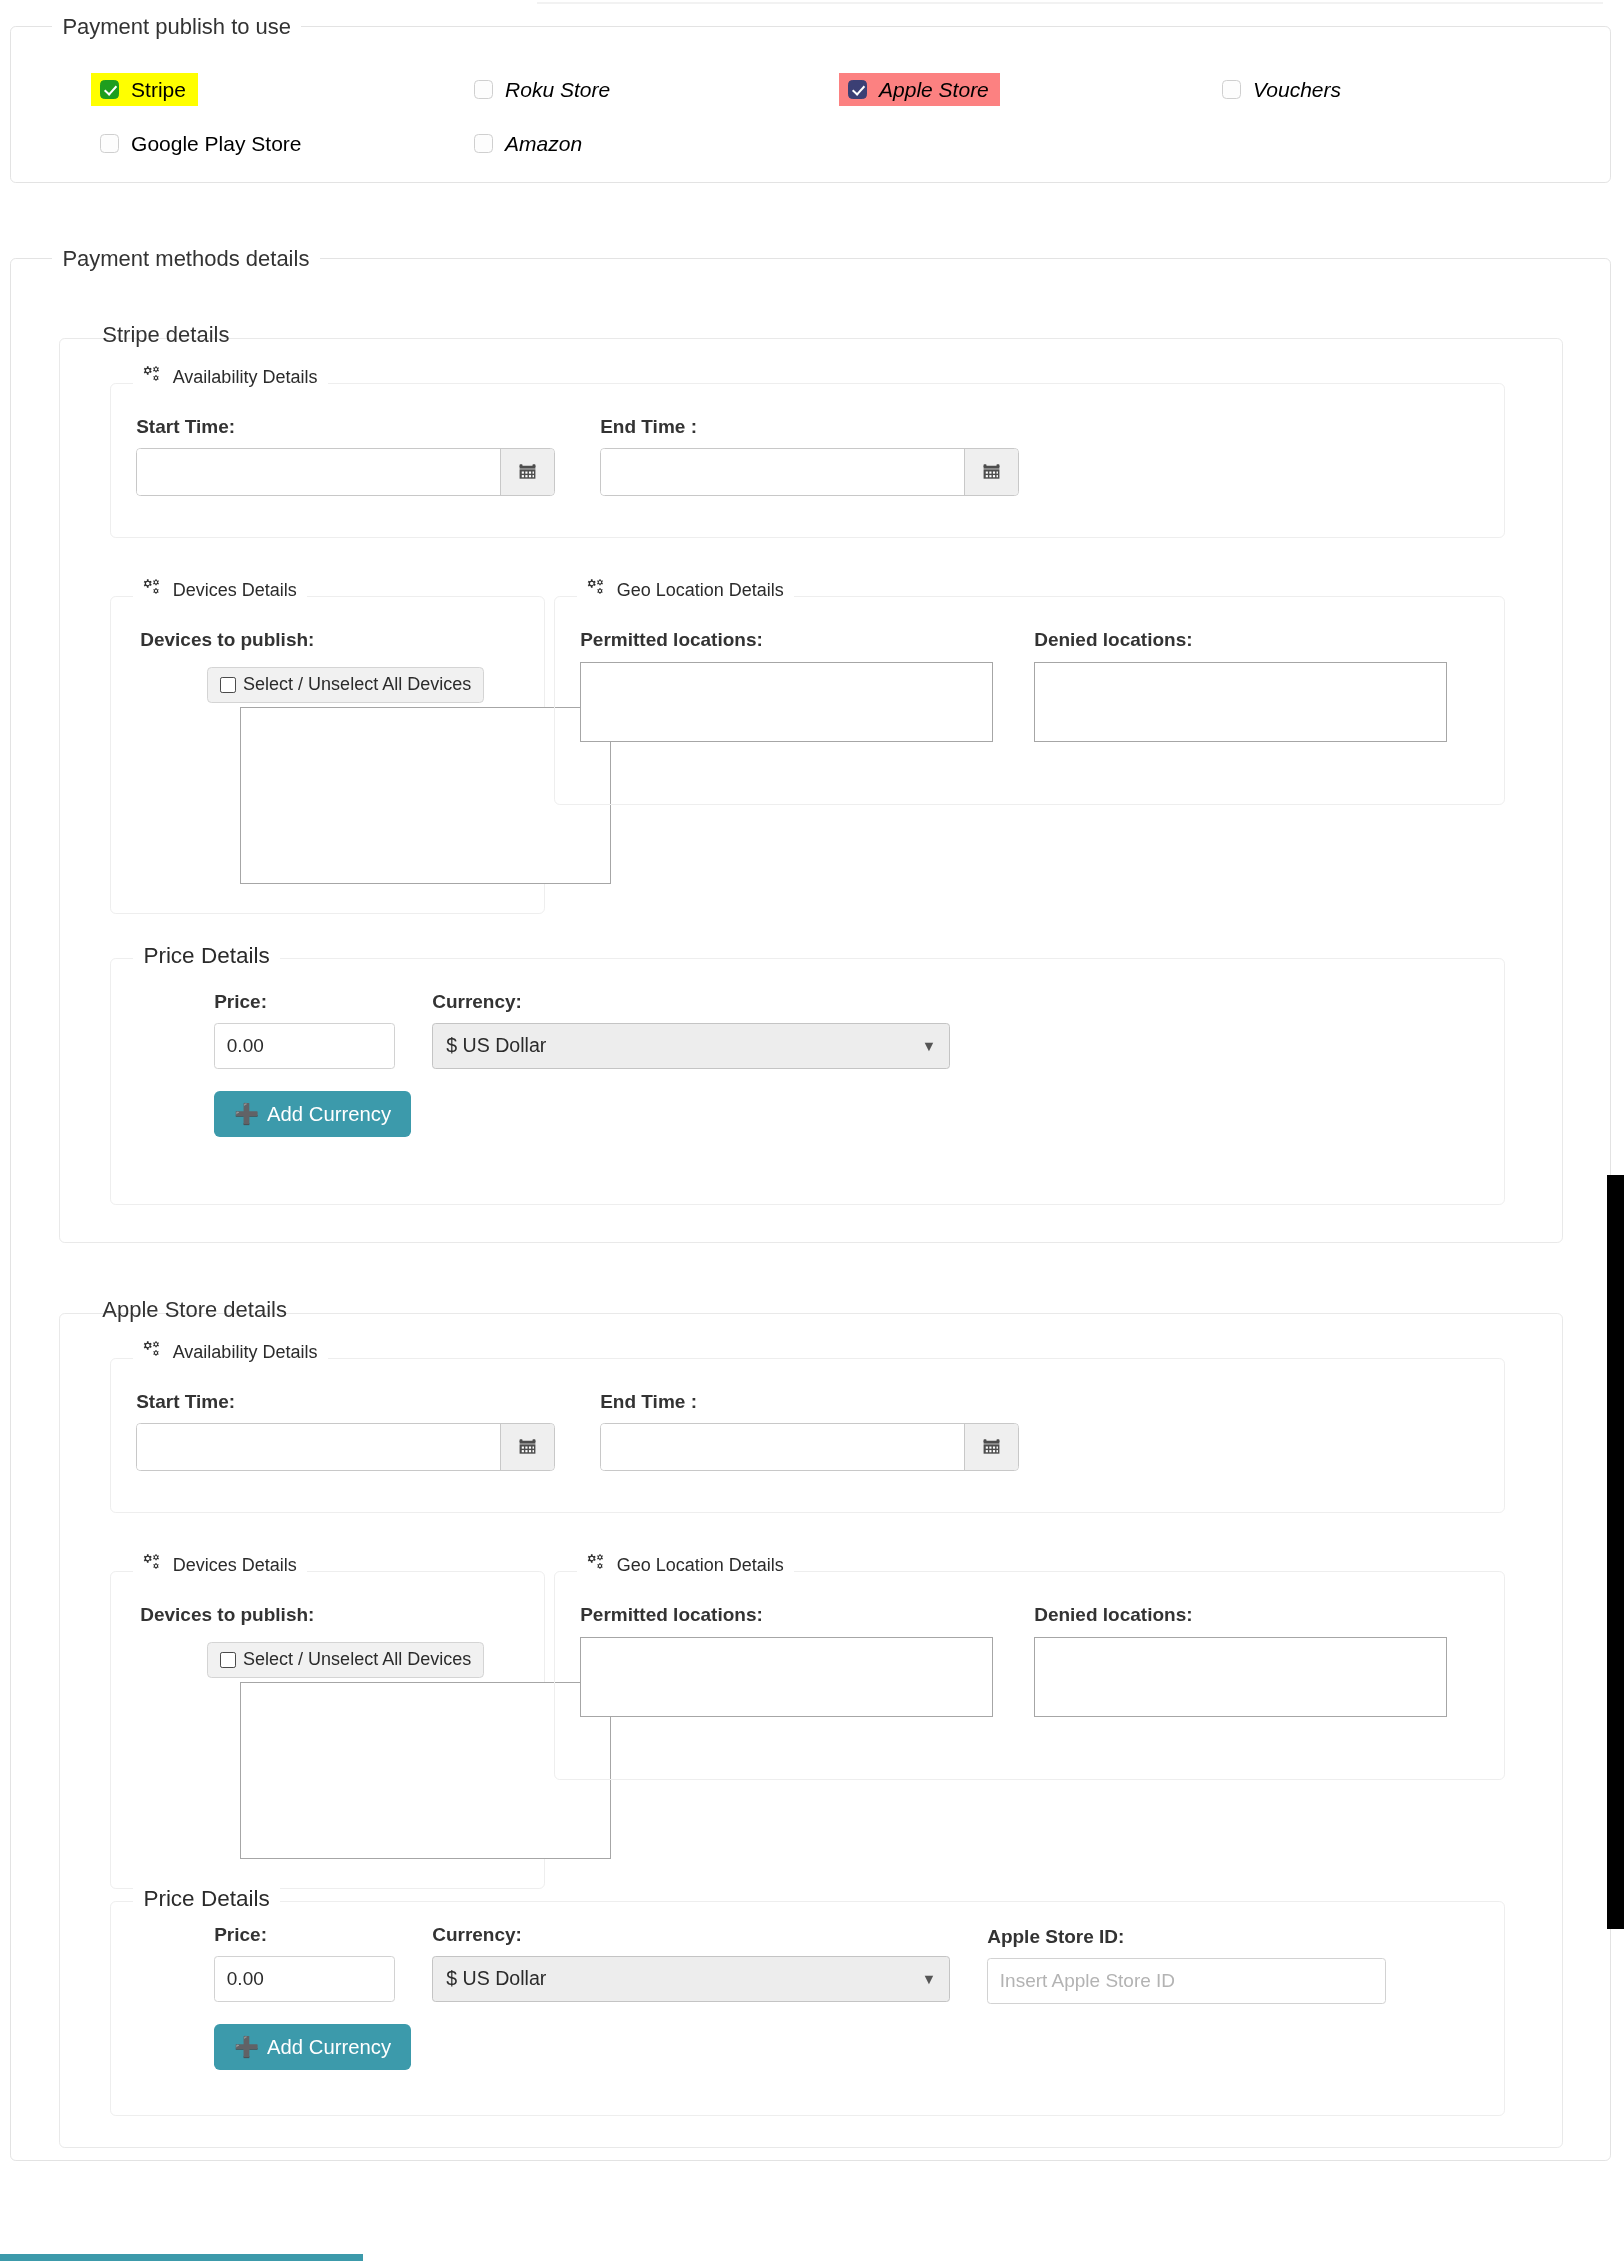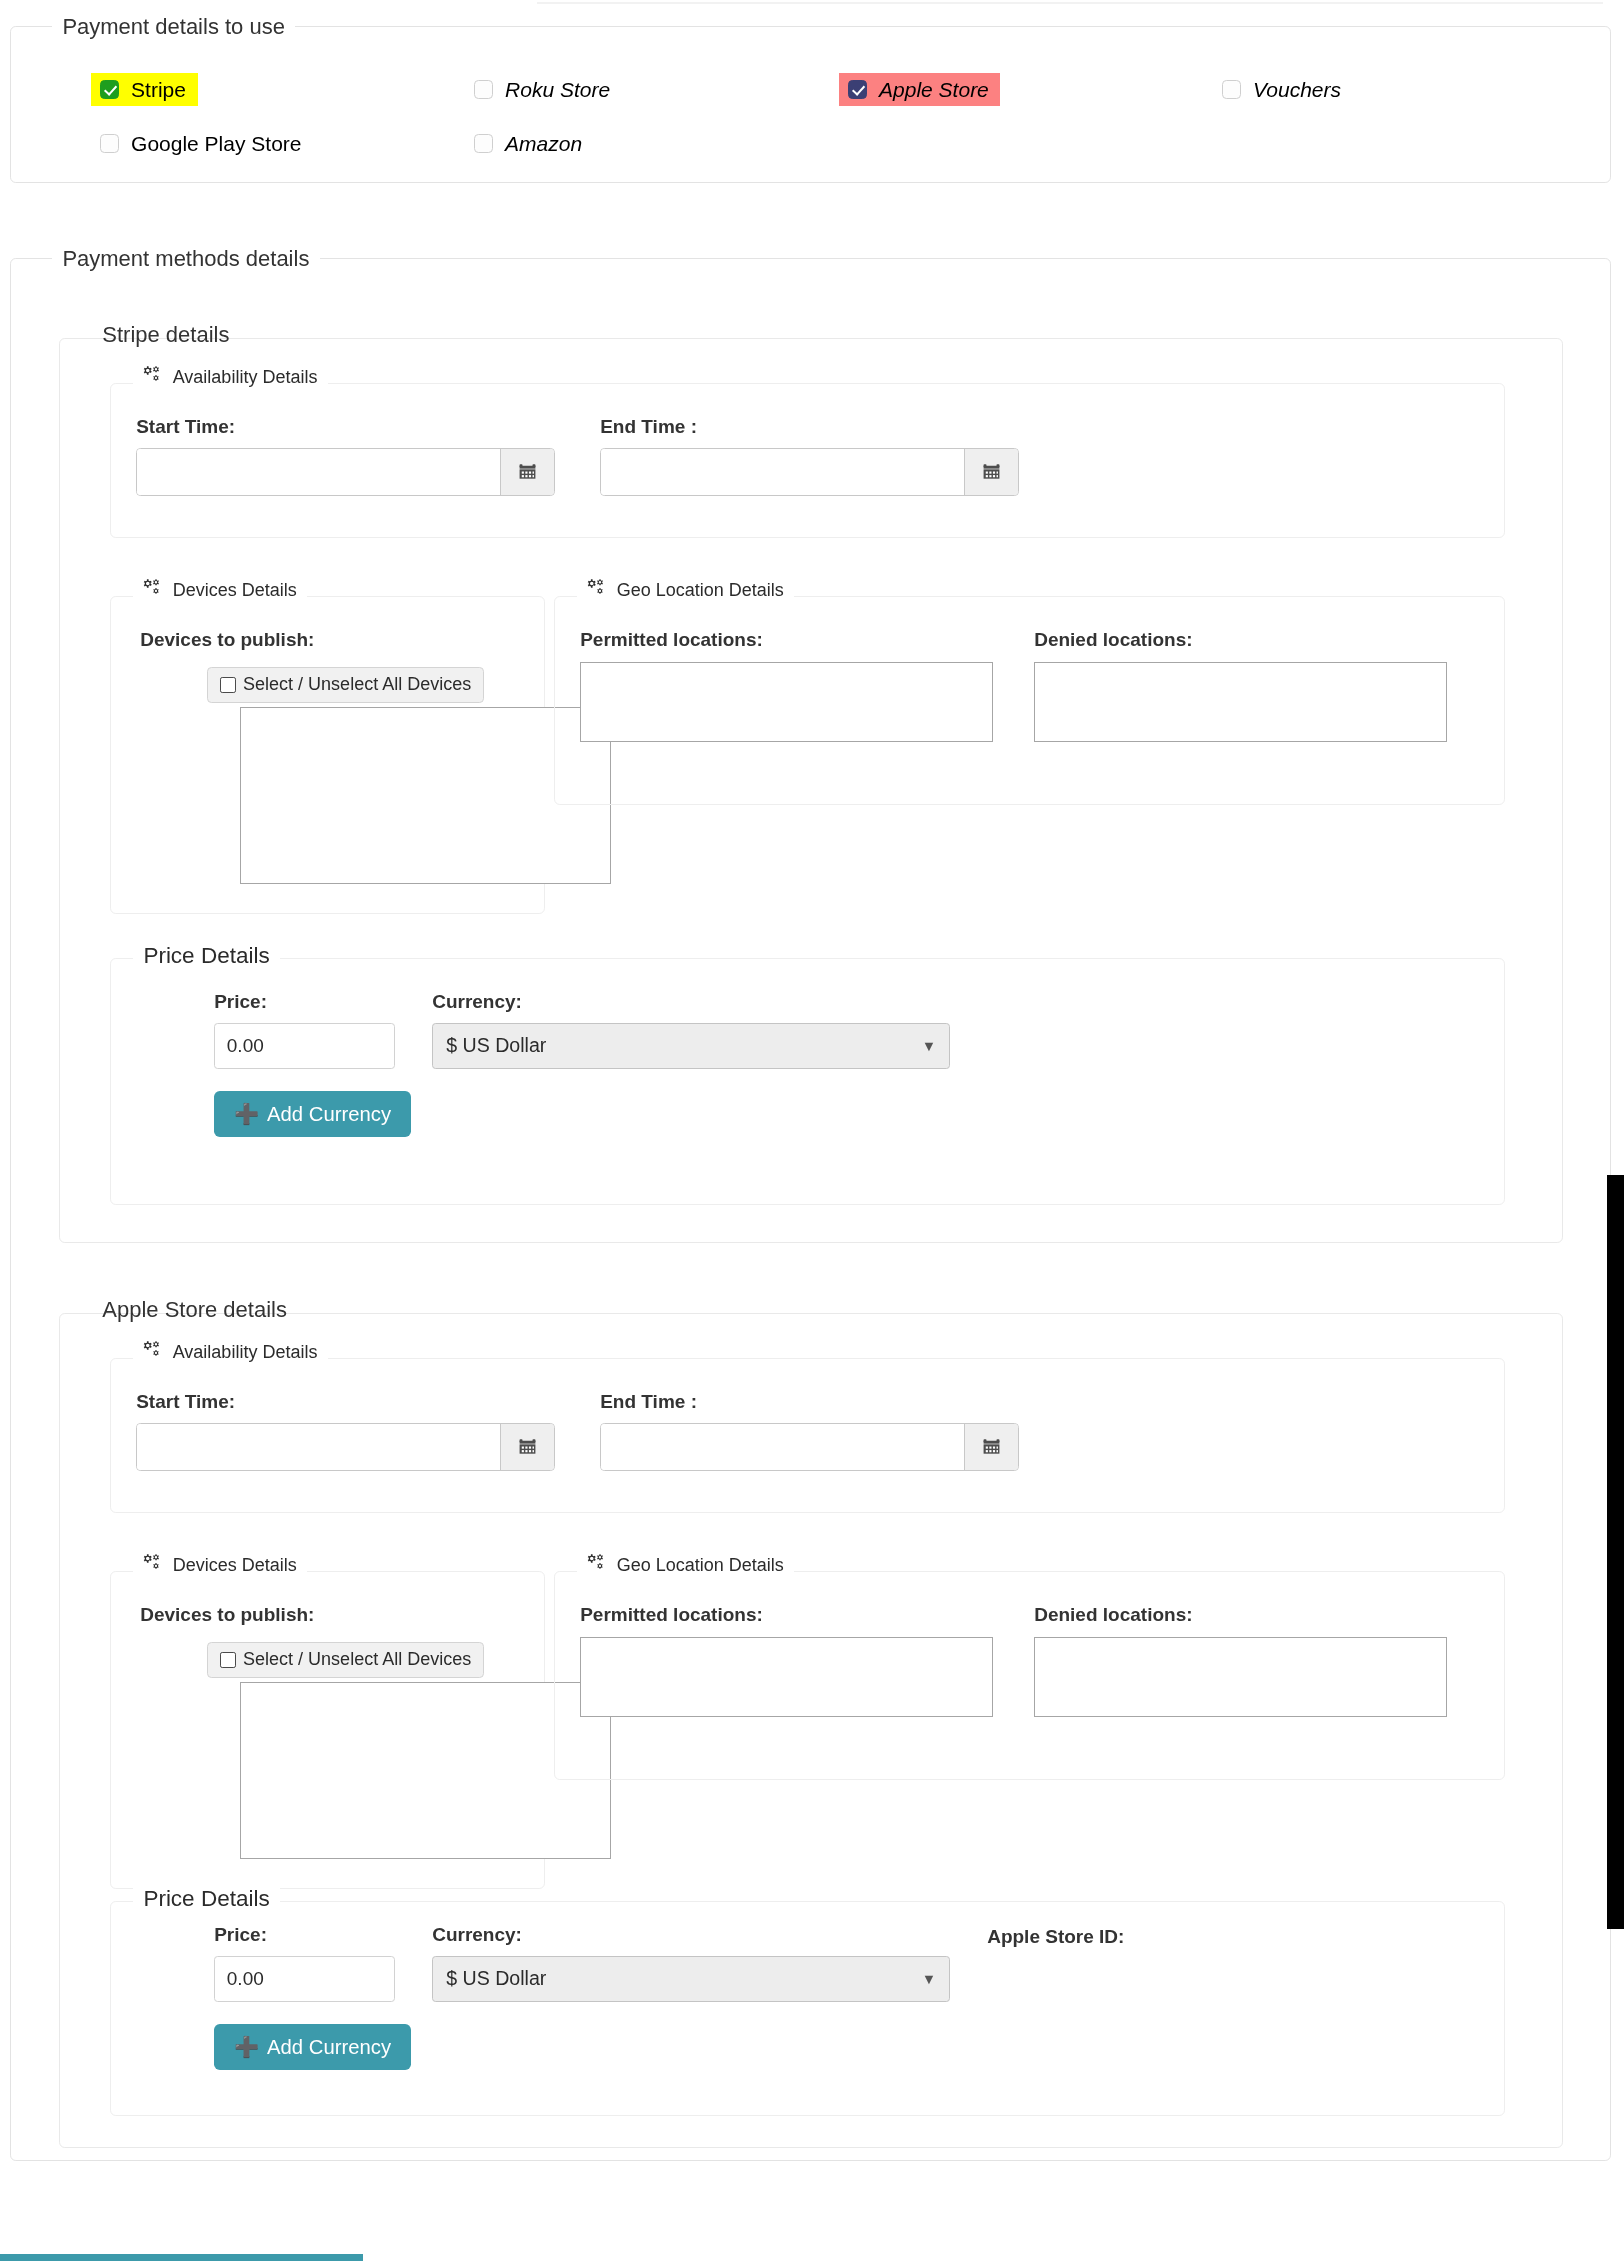--- a/index.html
+++ b/index.html
@@ -304,21 +304,21 @@
     width: 363px; height: 7.3px;
     background: #3c9aab;
   }
 </style>
 </head>
 <body>
 
 <div id="top-cut-line"></div>
 
 <fieldset class="fs" id="methods-fs">
-  <legend>Payment details to use</legend>
+  <legend>Payment publish to use</legend>
   <div class="methods-grid">
 
     <div class="method-row">
       <div class="method-cell c0">
         <label class="mbox hl-yellow">
           <span class="cb checked-green"></span>
           <span class="m-label">Stripe</span>
         </label>
       </div>
       <div class="method-cell c1">
@@ -633,20 +633,21 @@
       <div style="position:absolute; left:321px; top:22px; width:518px;">
         <div class="field-label">Currency:</div>
         <div class="sel" style="margin-top:10.2px; width:518px;">
           <span>$ US Dollar</span>
           <span class="caret">▼</span>
         </div>
       </div>
 
       <div style="position:absolute; left:876px; top:24px; width:399px;">
         <div class="field-label">Apple Store ID:</div>
+        <input class="txt-input" style="margin-top: 10.2px; width: 399px;" type="text" placeholder="Insert Apple Store ID">
       </div>
 
       <button class="btn-teal" style="position:absolute; left:103px; top:122px;">
         <span>➕</span>
         <span>Add Currency</span>
       </button>
     </fieldset>
   </div>
 
 </fieldset>

